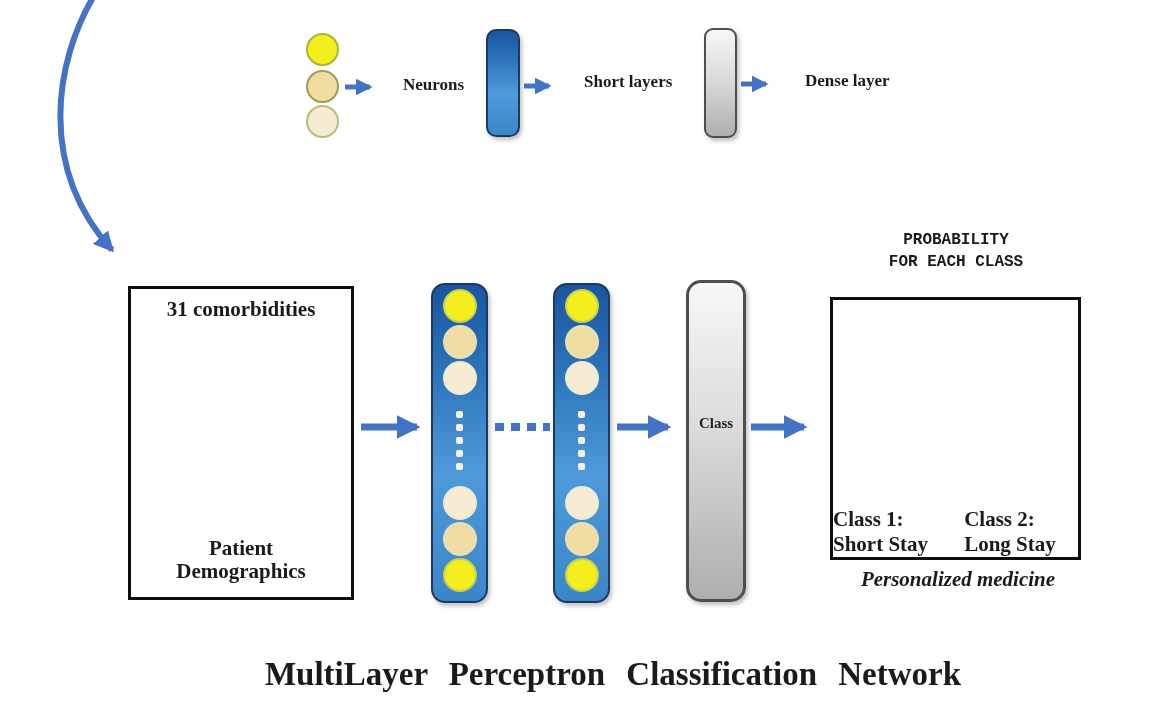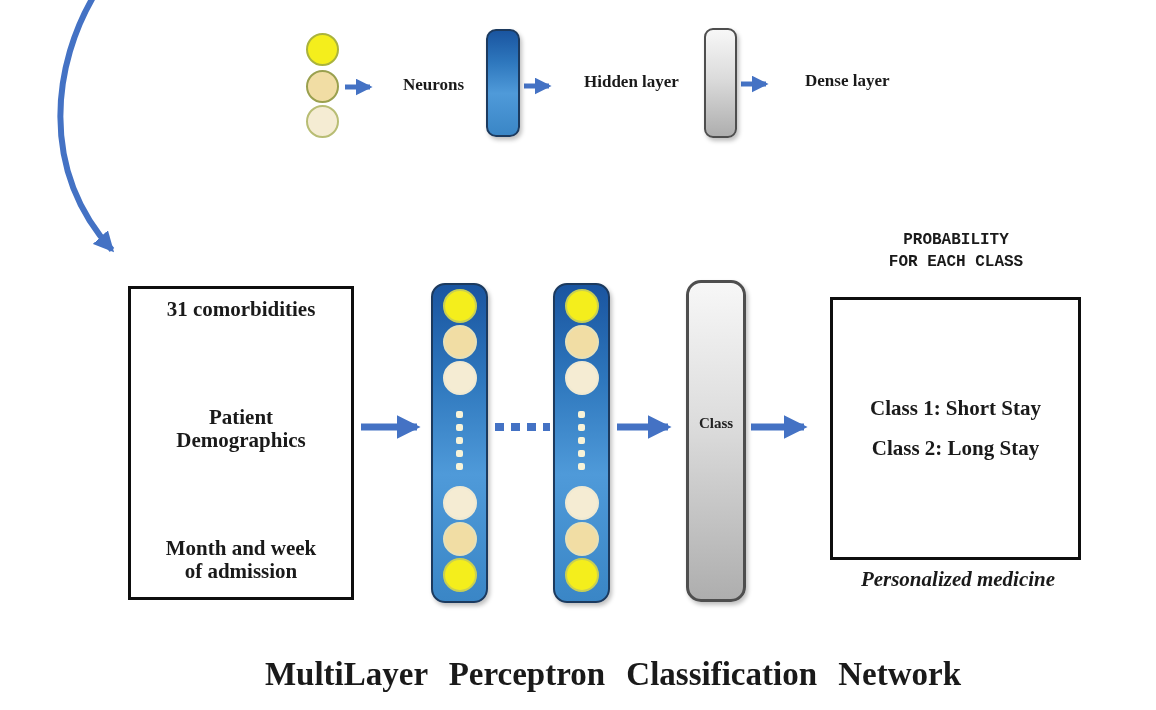--- a/index.html
+++ b/index.html
@@ -40,22 +40,22 @@
   
   .black-box{border:3px solid #0e0e0e;background:#ffffff;box-sizing:border-box;}
   .legend-label{font-weight:bold;font-size:17px;margin-left:14px;}
   .section-label{font-weight:bold;text-align:center;}
   .input-items{
     width:100%;height:100%;box-sizing:border-box;display:flex;flex-direction:column;
     justify-content:space-between;align-items:center;padding:9px 4px 13px 4px;border-radius:31px;
   }
   .input-item{font-weight:bold;font-size:21px;line-height:1.12;text-align:center;}
   .output-items{
-    width:100%;height:100%;box-sizing:border-box;display:flex;flex-direction:column;
-    justify-content:center;align-items:center;gap:15px;
+    width:100%;height:100%;box-sizing:border-box;display:flex;flex-direction:row;
+    justify-content:center;align-items:flex-end;gap:15px;
   }
   .output-item{font-weight:bold;font-size:21px;}
   .dense-label{font-weight:bold;font-size:15px;text-align:center;width:100%;color:#222;}
   .caption{font-weight:bold;font-style:italic;font-size:21px;text-align:center;}
   .footer-title{font-weight:bold;font-size:33px;text-align:center;word-spacing:13px;}
 </style>
 </head>
 <body>
 
 <div id="canvas">
@@ -75,33 +75,31 @@
     <line x1="617" y1="427" x2="668" y2="427" stroke="#4472c4" stroke-width="7" marker-end="url(#ah)"></line>
     <line x1="751" y1="427" x2="804" y2="427" stroke="#4472c4" stroke-width="7" marker-end="url(#ah)"></line>
   </svg>
 
   <div class="abs circle c-yellow" style="left:306px;top:33px;width:33px;height:33px;"></div>
   <div class="abs circle c-wheat" style="left:306px;top:70px;width:33px;height:33px;"></div>
   <div class="abs circle c-cream" style="left:306px;top:105px;width:33px;height:33px;"></div>
   <div class="abs legend-label" style="left:389px;top:75px;">Neurons</div>
 
   <div class="abs blue-pill" style="left:486px;top:29px;width:34px;height:108px;"></div>
-  <div class="abs legend-label" style="left:570px;top:72px;">Hidden layer</div>
+  <div class="abs legend-label" style="left:570px;top:72px;">Short layers</div>
 
   <div class="abs gray-pill" style="left:704px;top:28px;width:33px;height:110px;"></div>
   <div class="abs legend-label" style="left:791px;top:71px;">Dense layer</div>
 
 
   <div class="abs black-box" style="left:128px;top:286px;width:226px;height:314px;">
     <div class="input-items">
       <div class="input-item pre">31 comorbidities</div>
       <div class="input-item pre">Patient
 Demographics</div>
-      <div class="input-item pre">Month and week
-of admission</div>
     </div>
   </div>
 
   <div class="abs blue-pill neuron-col" style="left:431px;top:283px;width:57px;height:320px;">
     <div class="col-group">
       <div class="circle cc-yellow" style="width:34px;height:34px;"></div>
       <div class="circle cc-wheat" style="width:34px;height:34px;"></div>
       <div class="circle cc-cream" style="width:34px;height:34px;"></div>
     </div>
     <div class="vdots">

